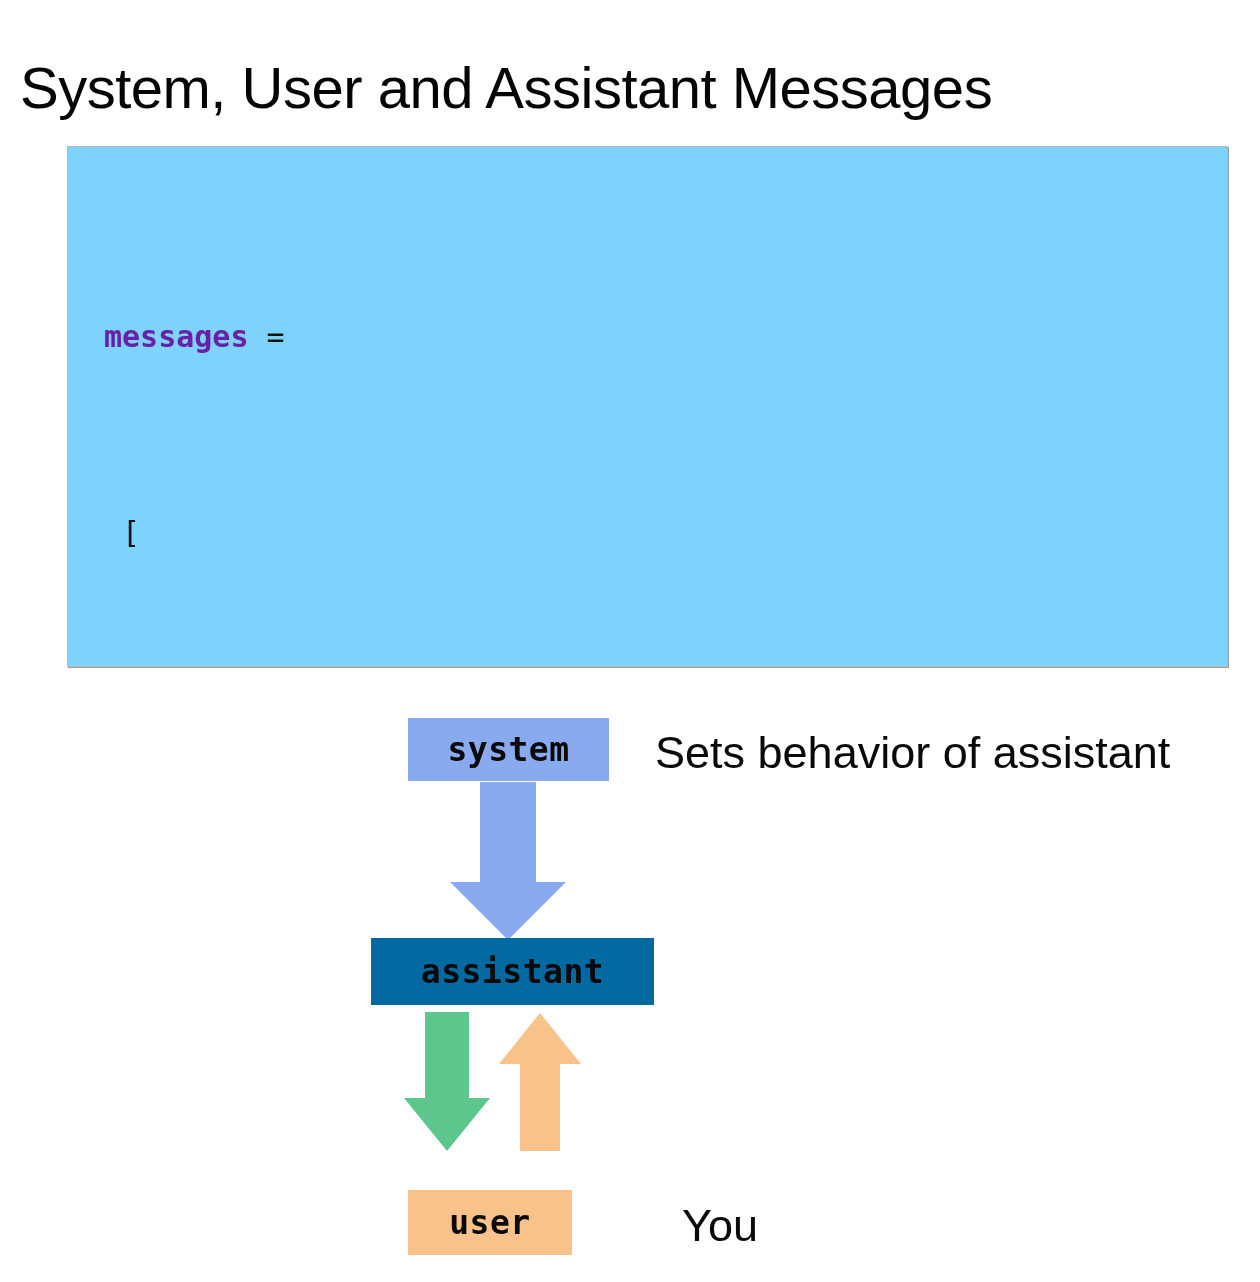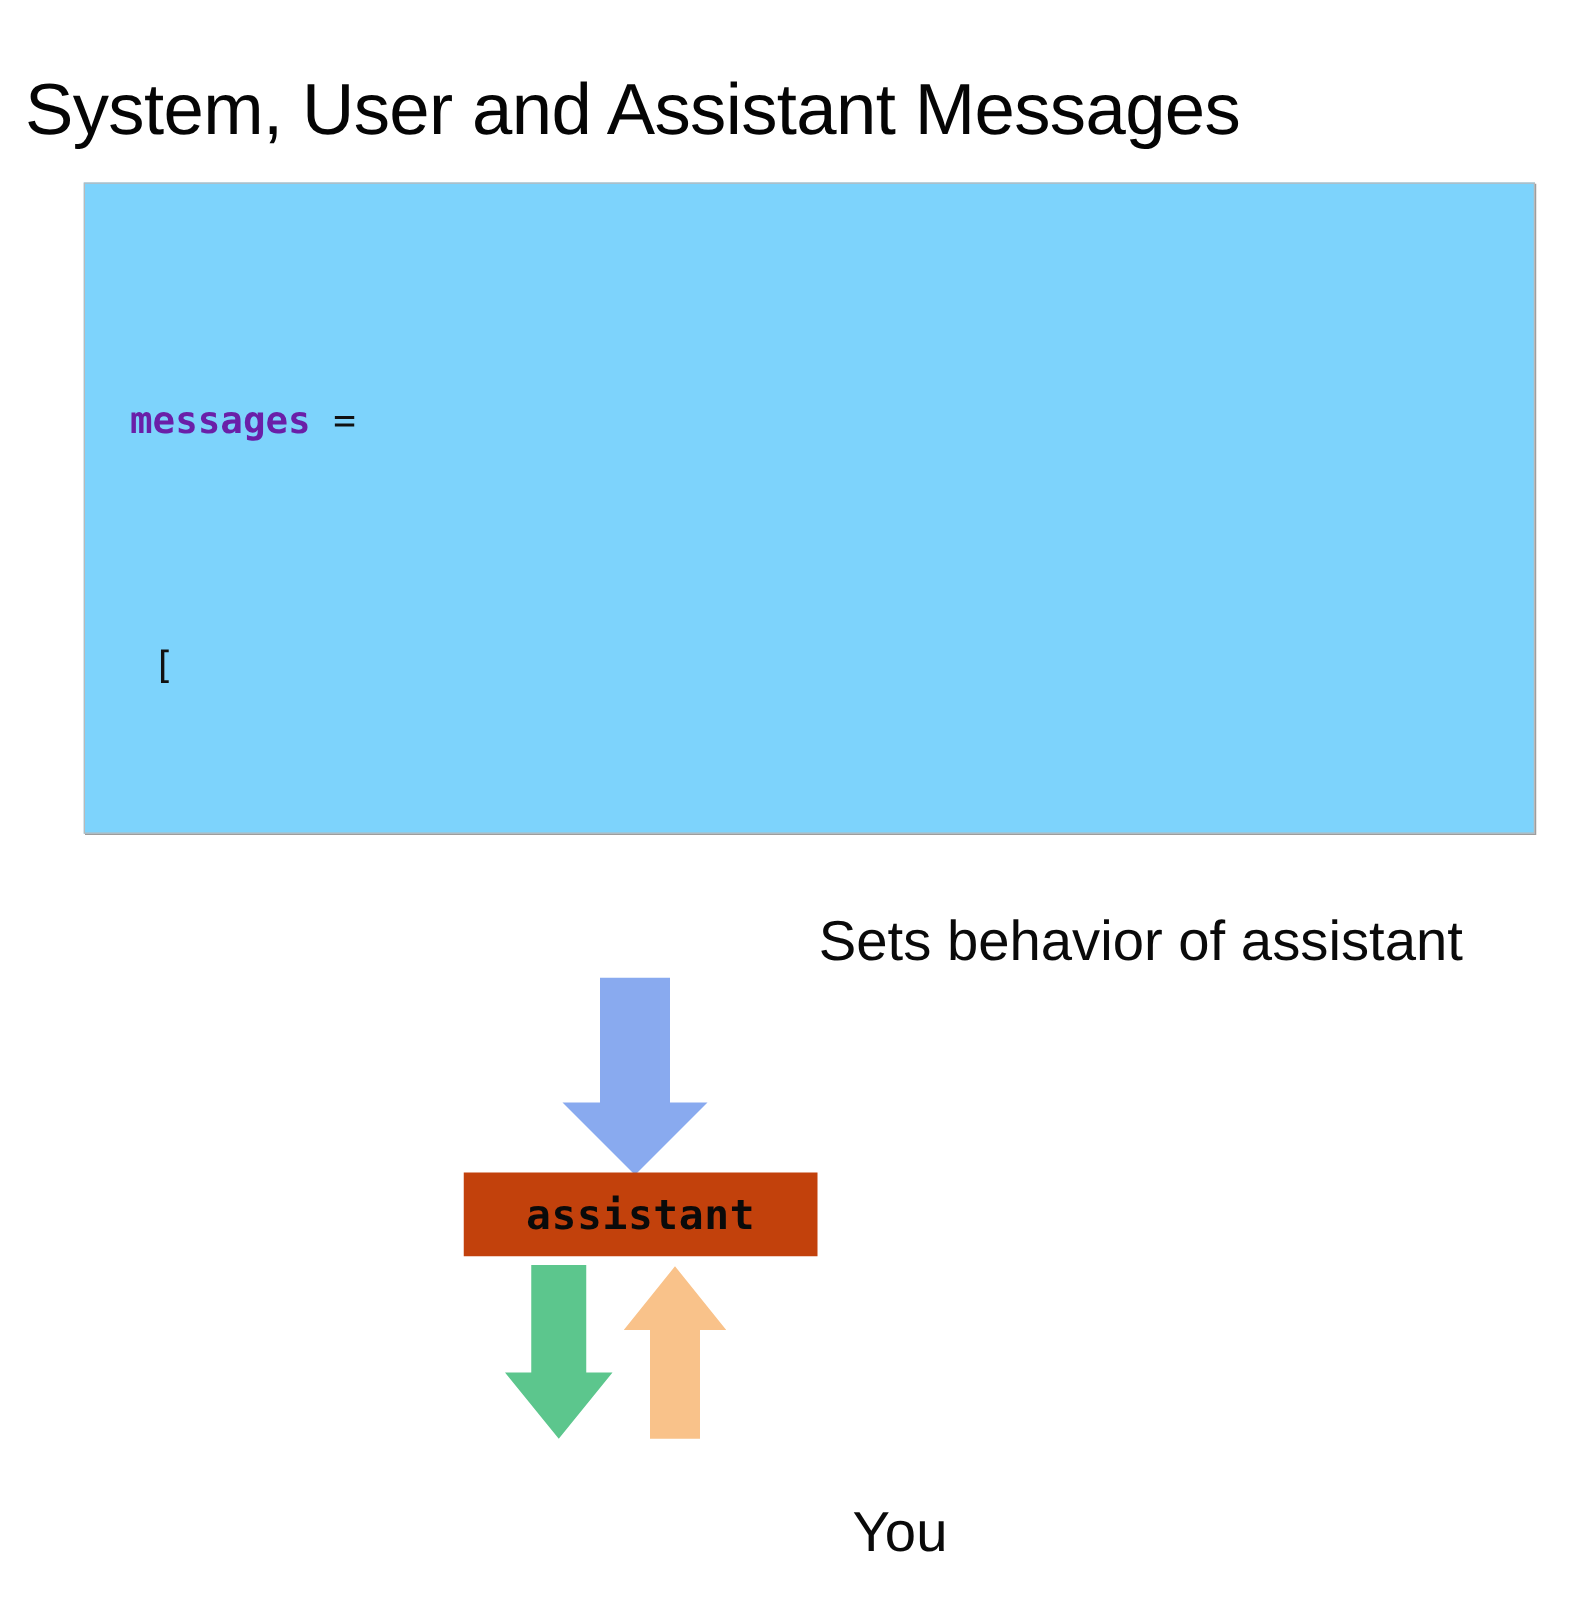--- a/index.html
+++ b/index.html
@@ -66,21 +66,21 @@
     display: flex;
     align-items: center;
     justify-content: center;
     font-family: "DejaVu Sans Mono", "Liberation Mono", monospace;
     font-weight: bold;
     font-size: 33px;
     color: #0a0a0a;
     letter-spacing: 0.5px;
   }
   #box-system    { left: 408px; top: 28px;  width: 201px; height: 63px;  background: #89aaef; }
-  #box-assistant { left: 371px; top: 248px; width: 283px; height: 67px;  background: #c2410c; }
+  #box-assistant { left: 371px; top: 248px; width: 283px; height: 67px;  background: #0369a1; }
   #box-user      { left: 408px; top: 500px; width: 164px; height: 65px;  background: #f9c28a; }
 
   .side-label {
     position: absolute;
     font-family: "Liberation Sans", sans-serif;
     font-size: 45px;
     font-weight: 400;
     color: #0a0a0a;
     white-space: nowrap;
   }
@@ -119,34 +119,36 @@
 
     
 
     
 
   </div>
 </div>
 
 <div id="diagram">
 
+  <div class="role-box" id="box-system">system</div>
 
   <div class="side-label" id="label-system">Sets behavior of assistant</div>
 
   <svg class="arrow-svg" id="arrow-system-down" width="120" height="160" viewBox="0 0 120 160">
     <polygon points="32,0 88,0 88,100 118,100 60,158 2,100 32,100" fill="#89aaef"></polygon>
   </svg>
 
   <div class="role-box" id="box-assistant">assistant</div>
 
 
   <svg class="arrow-svg" id="arrow-assist-down" width="88" height="140" viewBox="0 0 88 140">
     <polygon points="22,0 66,0 66,86 87,86 44,139 1,86 22,86" fill="#5cc68d"></polygon>
   </svg>
 
   <svg class="arrow-svg" id="arrow-user-up" width="84" height="140" viewBox="0 0 84 140">
     <polygon points="42,1 83,52 62,52 62,139 22,139 22,52 1,52" fill="#f9c28a"></polygon>
   </svg>
 
+  <div class="role-box" id="box-user">user</div>
 
   <div class="side-label" id="label-user">You</div>
 
 </div>
 
 </body></html>

